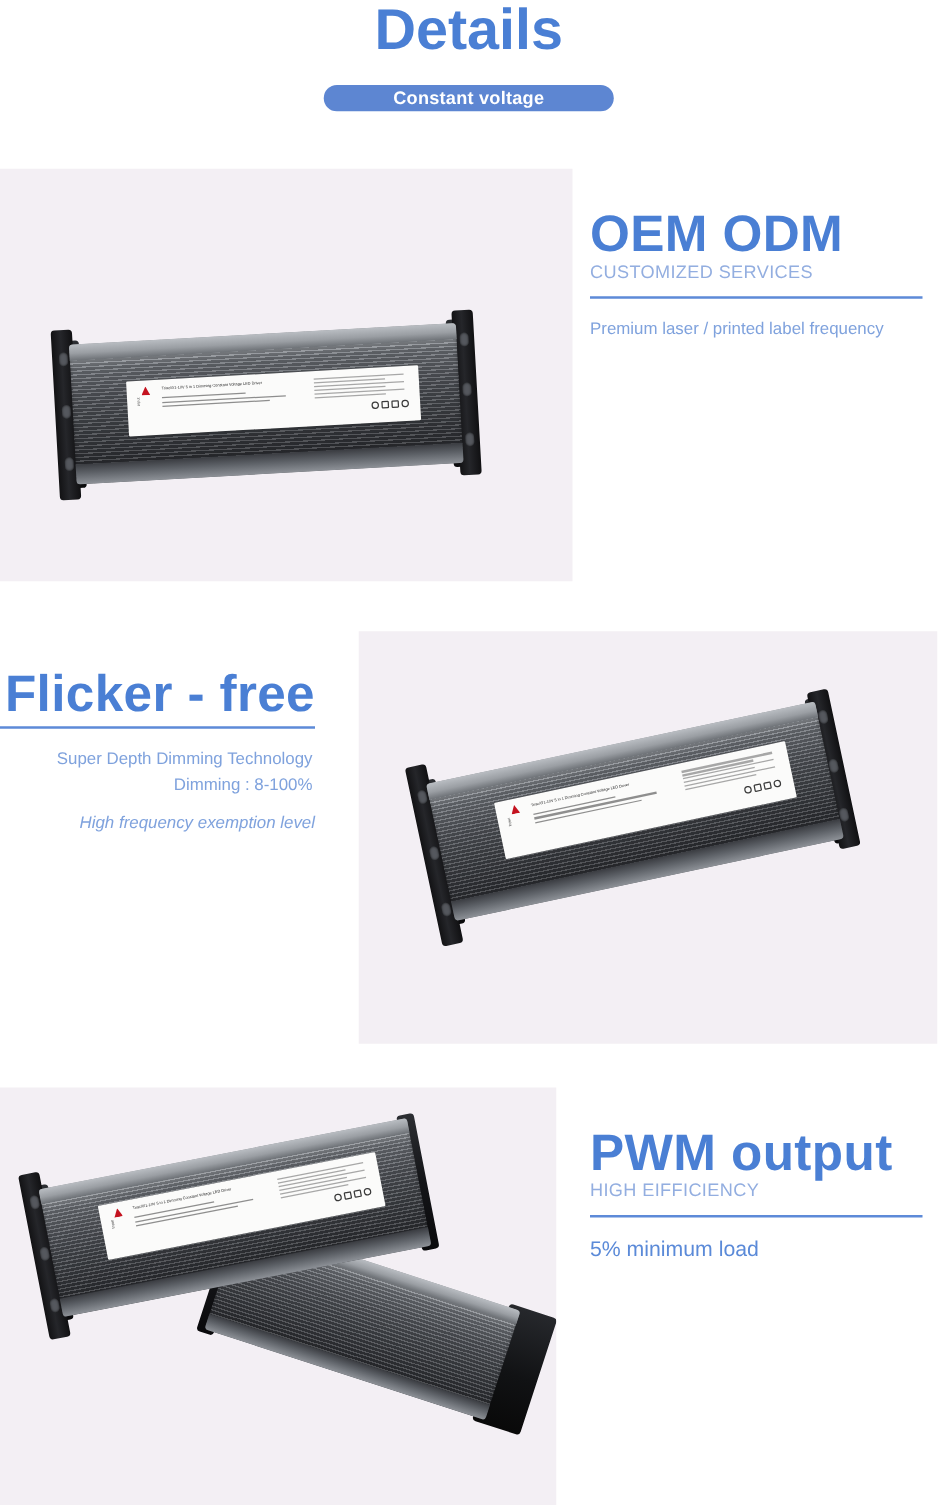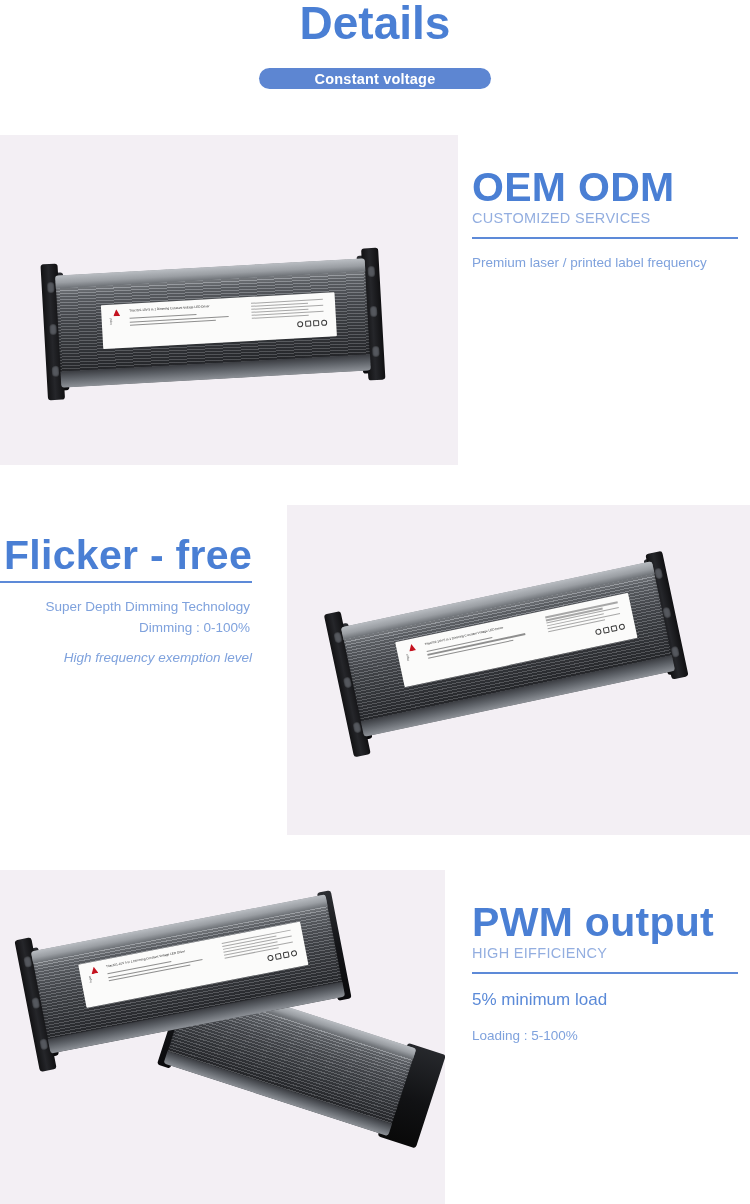--- a/index.html
+++ b/index.html
@@ -200,21 +200,21 @@
 <div class="txt" style="left:472px; top:170px; width:266px;">
   <h2>OEM  ODM</h2>
   <div class="sub">CUSTOMIZED SERVICES</div>
   <div class="rule"></div>
   <p>Premium laser / printed label frequency</p>
 </div>
 
 <div class="txt" style="left:0; top:538px; width:252px;text-align:right;">
   <h2>Flicker - free</h2>
   <div class="rule" style="margin-left:-14px; width:266px;"></div>
-  <p style="width:250px;">Super Depth Dimming Technology Dimming : 0-100%</p>
+  <p style="width:250px;">Super Depth Dimming Technology Dimming : 8-100%</p>
   <p class="tight">High frequency exemption level</p>
 </div>
 
 <div class="panel" style="left:287px; top:505px; width:463px; height:330px;">
   <div class="panel-inner">
 
     <div class="cable" style="left:360px; top:74px; width:125px; transform:rotate(-12deg);"></div>
     <div class="cable" style="left:-16px; top:202px; width:95px; transform:rotate(6deg);"></div>
     <div class="cable" style="left:-16px; top:214px; width:92px; transform:rotate(9deg);"></div>
 
@@ -308,14 +308,13 @@
       </div>
     </div>
   </div>
 </div>
 
 <div class="txt" style="left:472px; top:905px; width:266px;">
   <h2>PWM output</h2>
   <div class="sub">HIGH EIFFICIENCY</div>
   <div class="rule"></div>
   <h3>5% minimum load</h3>
-  <p>Loading : 5-100%</p>
 </div>
 
 </body></html>

